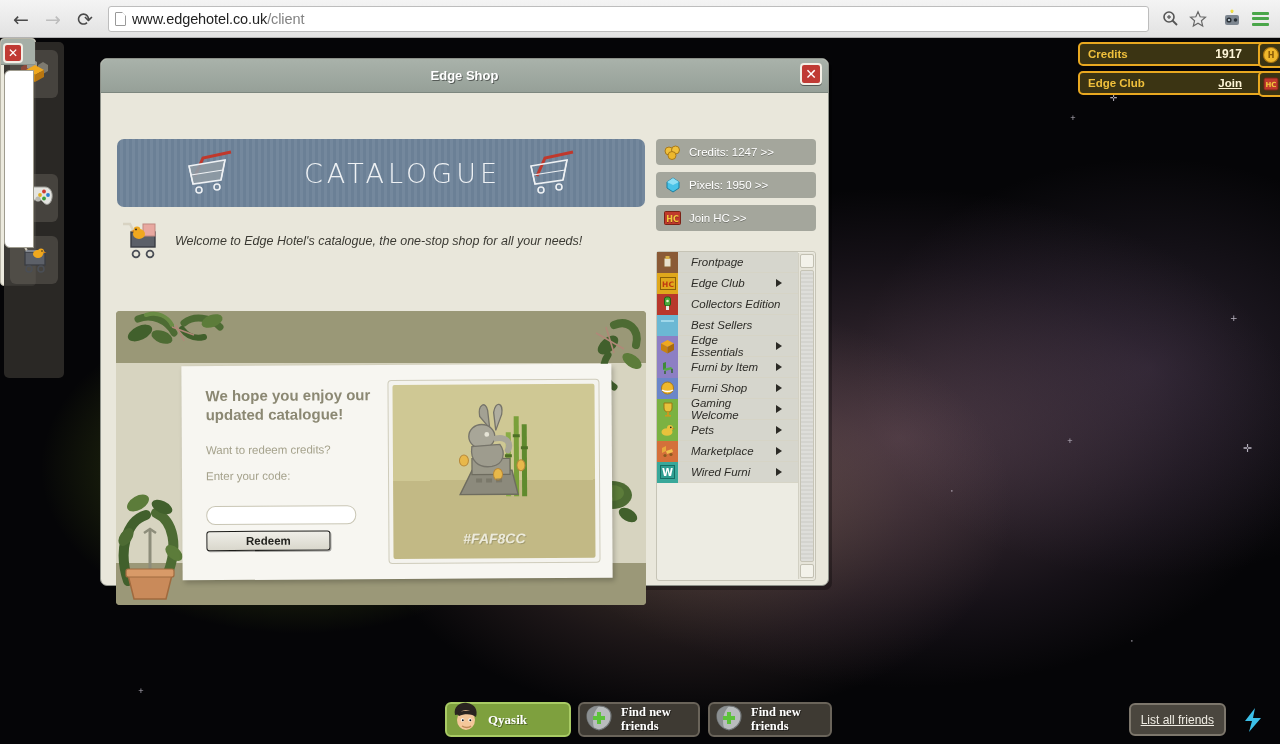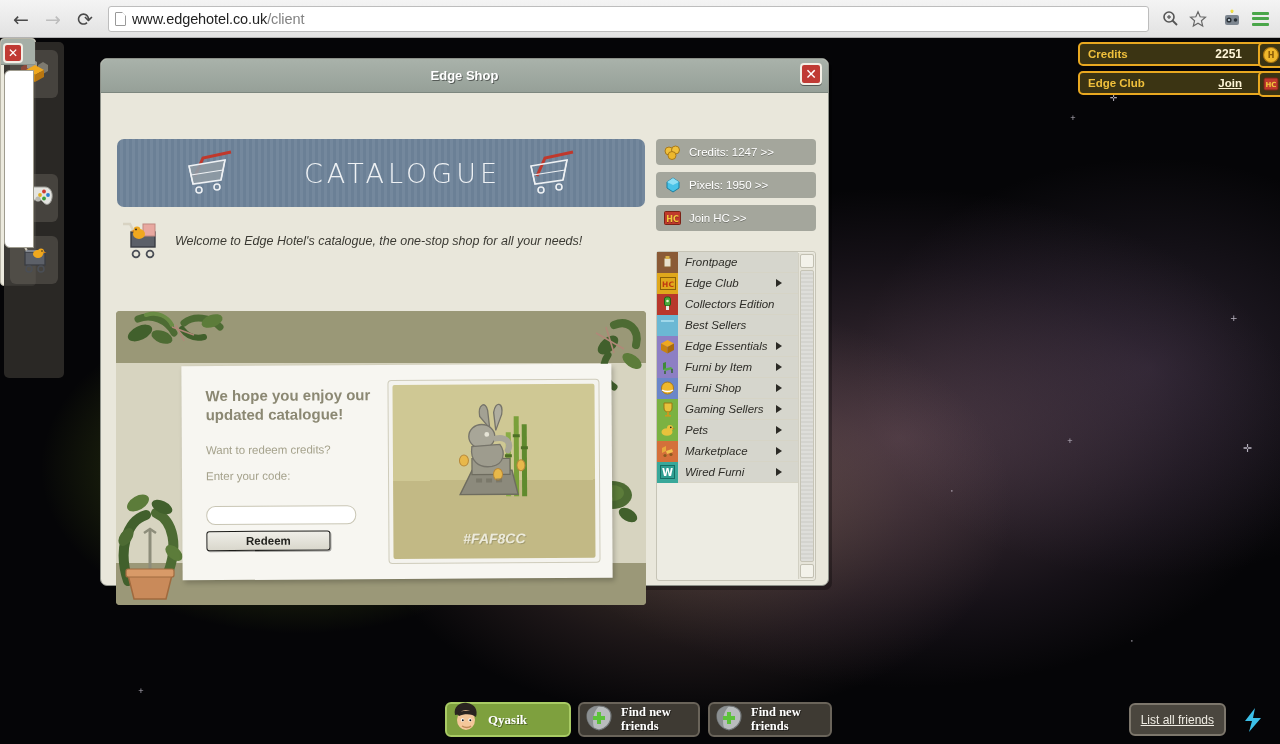--- a/index.html
+++ b/index.html
@@ -200,21 +200,21 @@
   }
   .sidebtn .sb-ico { width: 17px; height: 17px; flex: none; display:flex; align-items:center; justify-content:center; }
 
   
   #navwrap {
     position: absolute; right: 12px; top: 158px; width: 160px; height: 330px;
     background: #ecead f; background: #edece3; border: 1px solid #c6c4b6; border-radius: 3px;
   }
   #navlist { position: absolute; left: 0; top: 0; right: 17px; bottom: 0; overflow: hidden; }
   .nav-item {
-    height: 21px; display: flex; align-items: center; gap: 7px;
+    height: 21px; display: flex; align-items: center; gap: 13px;
     border-bottom: 1px solid #d6d4c6; background: #d6d6cd; cursor: pointer; padding-right: 16px;
   }
   .nav-item .ni-ico { width: 21px; height: 21px; flex: none; display:flex; align-items:center; justify-content:center; font-size:11px; }
   .nav-item .ni-label { flex: 1; font-size: 11.5px; font-style: italic; color: #2e2d28; }
   .nav-item .ni-arrow {
     width: 0; height: 0; border-left: 6px solid #2b2a25;
     border-top: 4.5px solid transparent; border-bottom: 4.5px solid transparent;
   }
   #navscroll {
     position: absolute; right: 1px; top: 1px; width: 16px; bottom: 1px;
@@ -352,21 +352,21 @@
           <circle cx="26" cy="28" r="3" fill="none" stroke="#4a4e55" stroke-width="1.6"></circle>
         </svg>
       </span>
     </div>
   </div>
 
   <div id="hud">
     <div class="hud-pill">
       <span>Credits</span>
       <span class="spacer"></span>
-      <span class="hud-val">2251</span>
+      <span class="hud-val">1917</span>
       <span class="hud-coin">
         <svg width="18" height="18" viewBox="0 0 18 18">
             <circle cx="9" cy="9" r="7.5" fill="#f0b82c" stroke="#a87410" stroke-width="1.2"></circle>
             <text x="9" y="12" font-size="8" font-weight="bold" fill="#8a5c08" text-anchor="middle" font-family="DejaVu Sans">H</text>
           </svg>
       </span>
     </div>
     <div class="hud-pill">
       <span>Edge Club</span>
       <span class="spacer"></span>
@@ -633,21 +633,21 @@
               <span class="ni-arrow"></span>
             </div>
             <div class="nav-item">
               <span class="ni-ico" style="background: rgb(123, 178, 66);">
                 <svg width="14" height="15" viewBox="0 0 14 15">
                   <path d="M3 1 H11 V6 C11 9 9 10 7 10 C5 10 3 9 3 6 Z" fill="#e8c23c" stroke="#9a7612" stroke-width="1"></path>
                   <rect x="6" y="10" width="2" height="3" fill="#c89a20"></rect>
                   <rect x="4" y="13" width="6" height="1.6" fill="#c89a20"></rect>
                 </svg>
               </span>
-              <span class="ni-label">Gaming Sellers</span>
+              <span class="ni-label">Gaming Welcome</span>
               <span class="ni-arrow"></span>
             </div>
             <div class="nav-item">
               <span class="ni-ico" style="background: rgb(123, 178, 66);">
                 <svg width="15" height="14" viewBox="0 0 15 14">
                   <ellipse cx="7" cy="9" rx="5.5" ry="3.8" fill="#e8c23c"></ellipse>
                   <circle cx="10" cy="5" r="3" fill="#e8c23c"></circle>
                   <path d="M12.5 5 L15 5.8 L12.5 6.6 Z" fill="#d07818"></path>
                   <circle cx="10.8" cy="4.4" r="0.8" fill="#222"></circle>
                 </svg>

